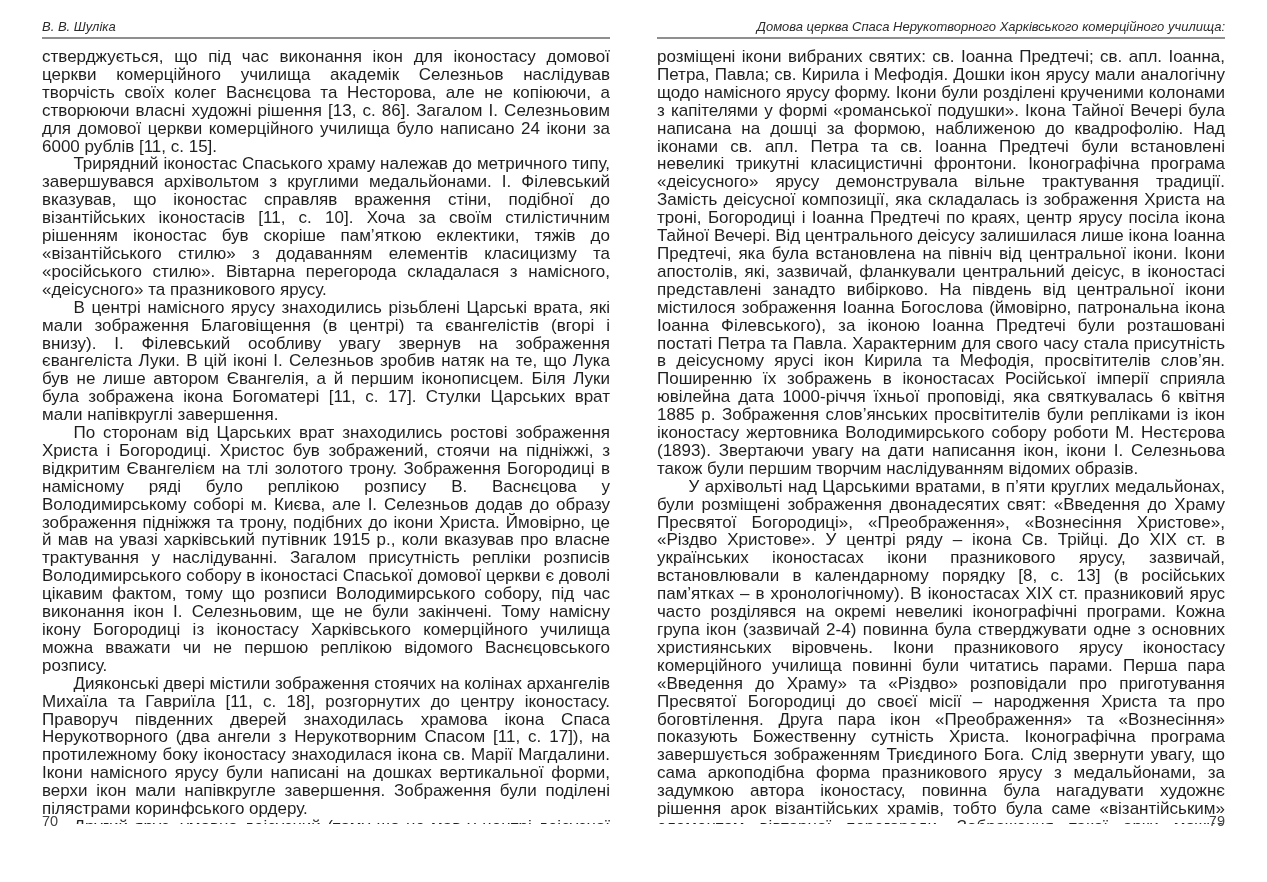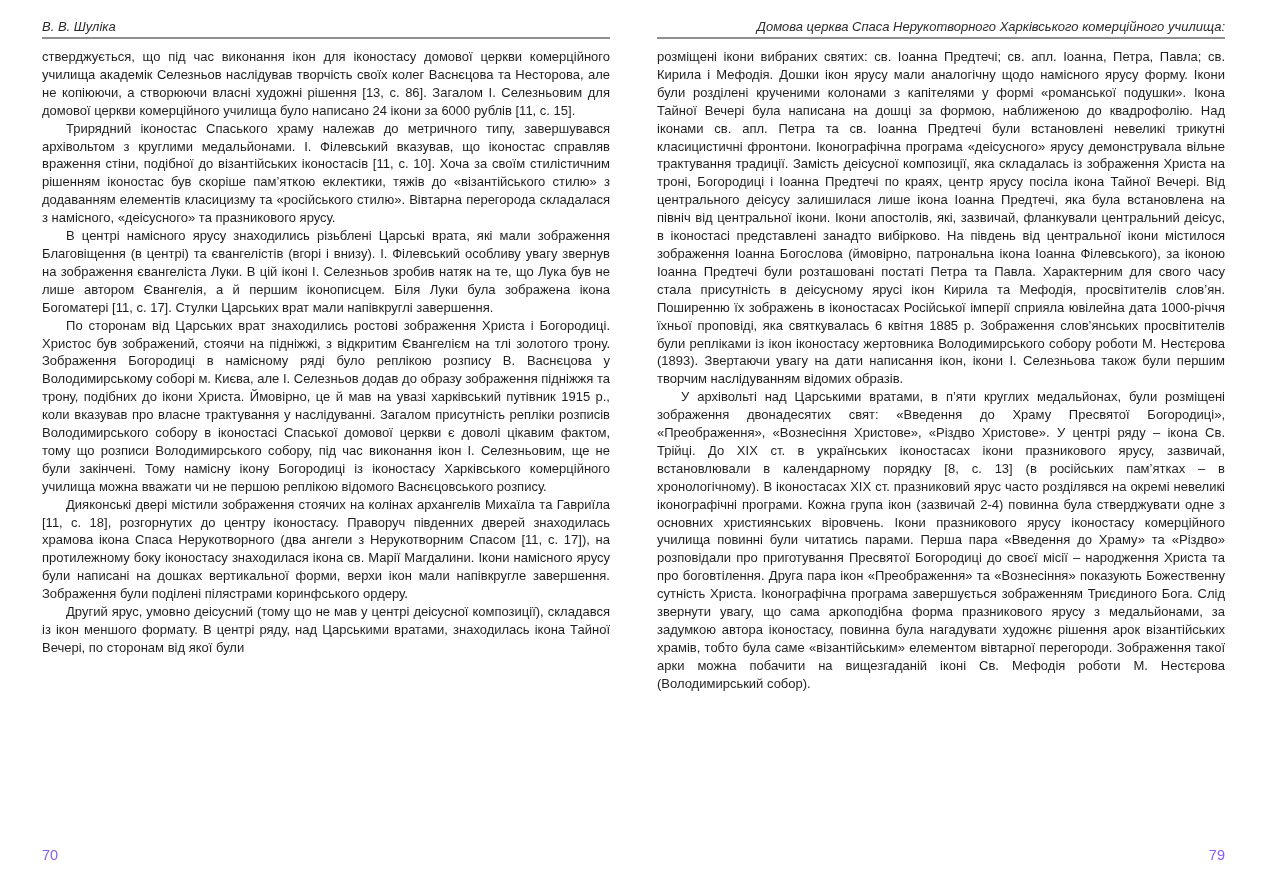--- a/index.html
+++ b/index.html
@@ -42,37 +42,37 @@
     color: #2b2b2b;
   }
   .running-head.right {
     justify-content: flex-end;
     text-align: right;
   }
   .page-body {
     margin-top: 9px;
     height: 776px;
     overflow: hidden;
-    font-size: 13px;
+    font-size: 17px;
     line-height: 17.9px;
     text-align: justify;
   }
   .page-body p {
     margin: 0;
     padding: 0;
     text-indent: 1.85em;
   }
   .page-body p.cont {
     text-indent: 0;
   }
   .page-number {
     position: absolute;
-    bottom: 19px;
+    bottom: 53px;
     font-size: 14.5px;
-    color: #8b5cf6;
+    color: #404040;
   }
   .page-number.outer-left { left: 0; }
   .page-number.outer-right { right: 0; }
 </style>
 </head>
 <body>
 
 <div class="spread">
 
   <div class="page">

